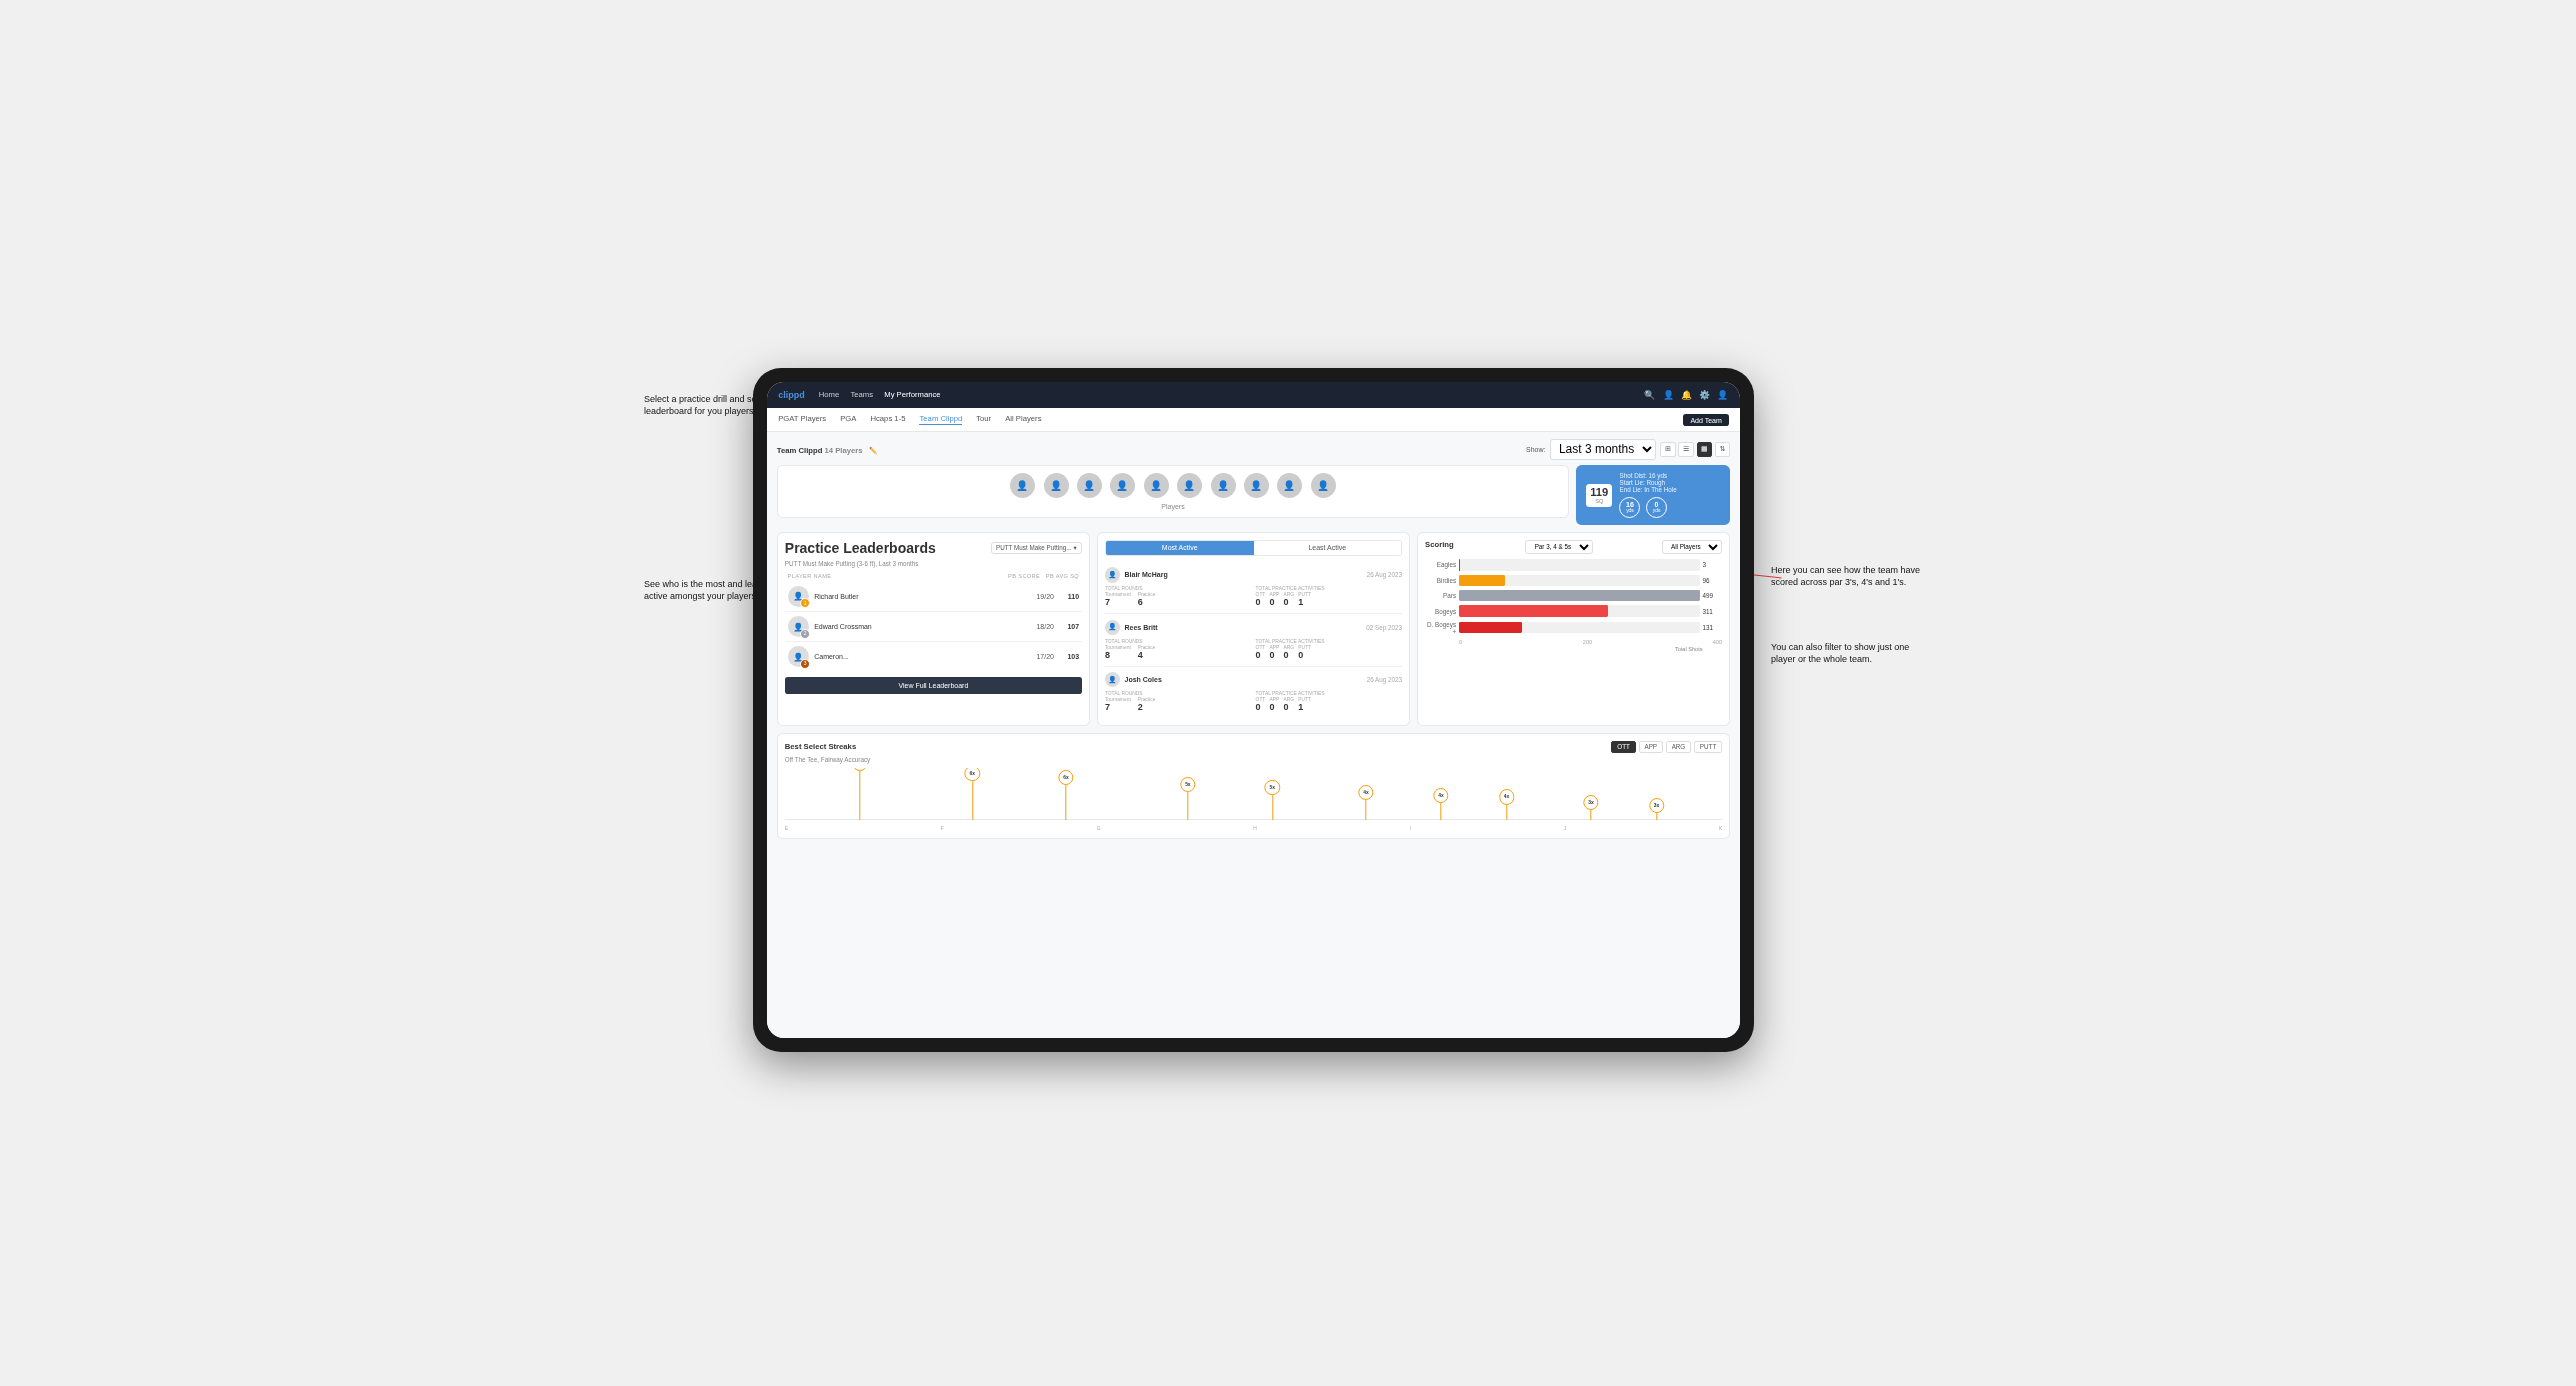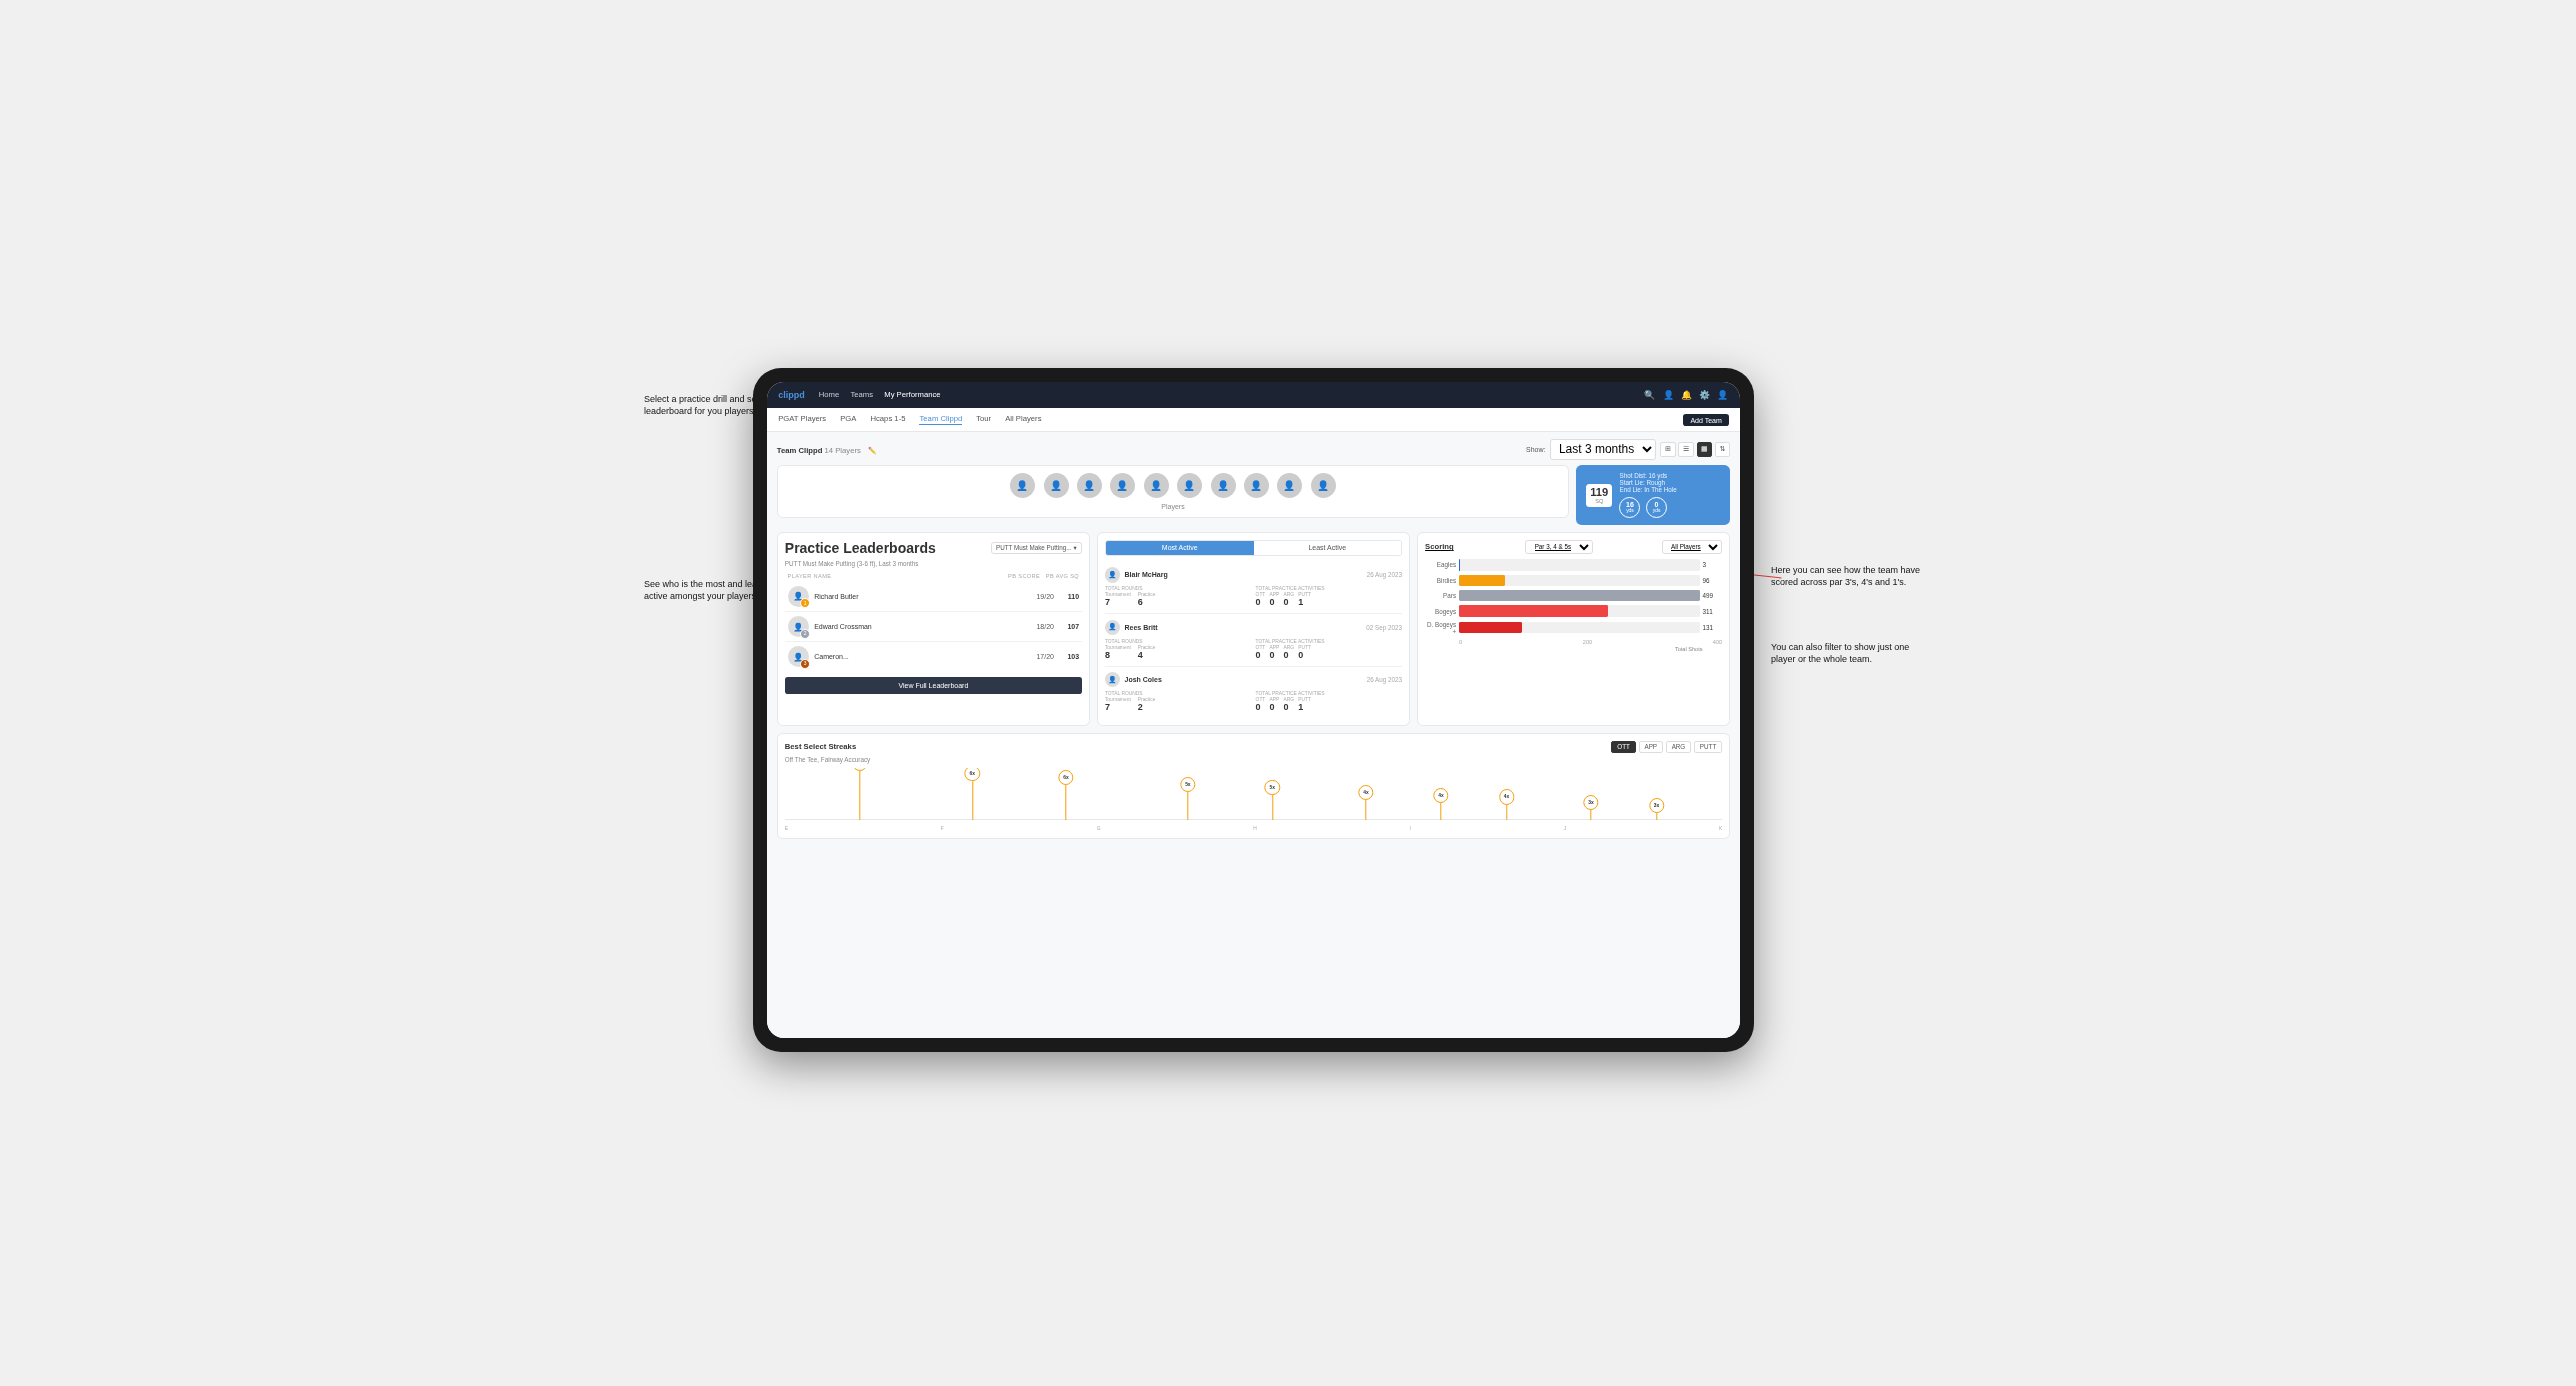--- a/index.html
+++ b/index.html
@@ -147,21 +147,21 @@
       justify-content: space-between;
       margin-bottom: 5.6px;
     }
     .team-title {
       font-size: 7.7px;
       color: #333;
       font-weight: 600;
     }
     .team-title span {
       color: #888;
-      font-weight: 400;
+      font-weight: 700;
       margin-top: 28px;
     }
     .show-control {
       display: flex;
       align-items: center;
       gap: 4.2px;
       font-size: 7px;
       color: #555;
     }
     .show-select {
@@ -405,24 +405,23 @@
       color: #333;
     }
     .activity-date {
       font-size: 6.3px;
       color: #aaa;
     }
 
     
     .scoring-header {
       display: flex;
-      align-items: center;
+      align-items: flex-start;
       gap: 1px;
       flex-wrap: wrap;
-      text-decoration: underline;
     }
     .scoring-title {
       font-size: 7.7px;
       font-weight: 600;
       color: #333;
       margin-right: 2.8px;
     }
     .scoring-filter {
       border: 0.7px solid #ddd;
       border-radius: 2.8px;

